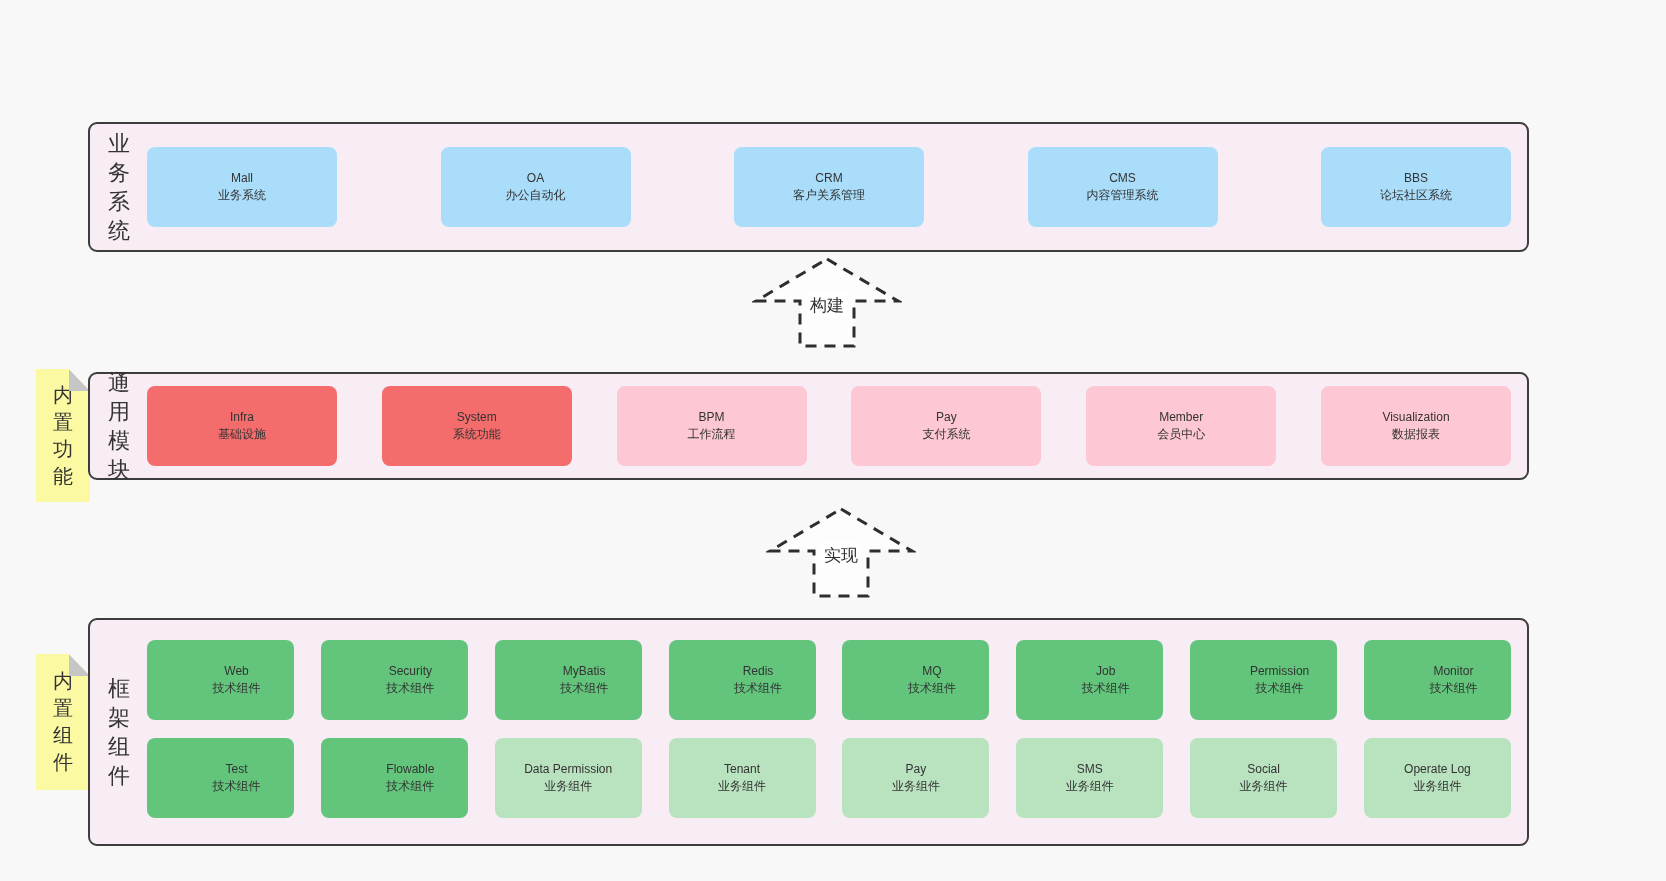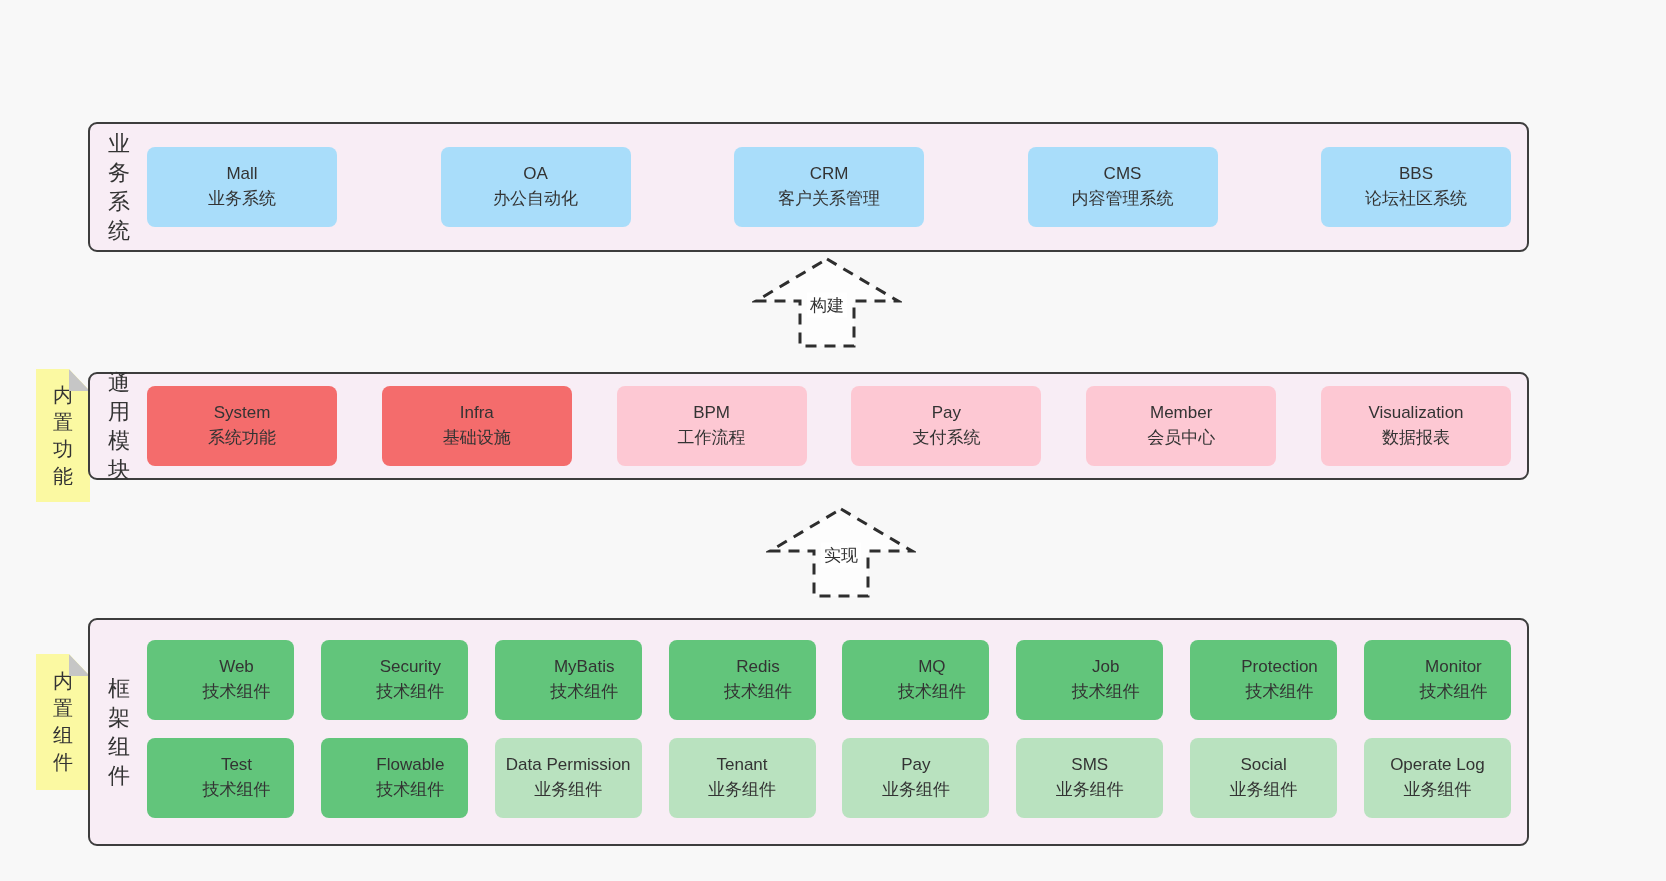--- a/index.html
+++ b/index.html
@@ -13,21 +13,21 @@
 
   
   .box-row{position:absolute;left:57px;right:16px;top:50%;transform:translateY(-50%);
            display:flex;justify-content:space-between;}
   .rows-wrap{position:absolute;left:57px;right:16px;top:20px;bottom:26px;
              display:flex;flex-direction:column;justify-content:space-between;}
   .rows-wrap .box-row{position:static;transform:none;}
 
   .box{width:190px;height:80px;border-radius:8px;display:flex;flex-direction:column;
        align-items:center;justify-content:center;text-align:center;color:#333;
-       font-size:17px;line-height:1.45;padding:0 8px;box-sizing:border-box;}
+       font-size:12px;line-height:1.45;padding:0 8px;box-sizing:border-box;}
   .box.blue{background:#a9ddfa;}
   .box.red{background:#f46c6c;}
   .box.pink{background:#fdc8d3;}
   .box.gdark{background:#62c57b;padding-left:40px;}
   .box.glight{background:#b9e2bf;}
   .cols8 .box{width:147px;}
 
   
   .sticky-tab{position:absolute;left:36px;width:54px;background:#fbf9a2;z-index:1;
               display:flex;align-items:center;justify-content:center;
@@ -82,26 +82,26 @@
 
   <div class="sticky-tab" style="top:369px;height:133px;">
     <span class="fold"></span>
     <span class="tab-text">内置功能</span>
   </div>
 
   <section class="panel" style="top:372px;height:108px;padding-left:24px;">
     <div class="v-label">通用模块</div>
     <div class="box-row">
       <div class="box red">
+          <div>Infra</div>
+          <div>基础设施</div>
+        </div>
+      <div class="box red">
           <div>System</div>
           <div>系统功能</div>
-        </div>
-      <div class="box red">
-          <div>Infra</div>
-          <div>基础设施</div>
         </div>
       <div class="box pink">
           <div>BPM</div>
           <div>工作流程</div>
         </div>
       <div class="box pink">
           <div>Pay</div>
           <div>支付系统</div>
         </div>
       <div class="box pink">
@@ -149,21 +149,21 @@
           </div>
         <div class="box gdark">
             <div>MQ</div>
             <div>技术组件</div>
           </div>
         <div class="box gdark">
             <div>Job</div>
             <div>技术组件</div>
           </div>
         <div class="box gdark">
-            <div>Protection</div>
+            <div>Permission</div>
             <div>技术组件</div>
           </div>
         <div class="box gdark">
             <div>Monitor</div>
             <div>技术组件</div>
           </div>
       </div>
       <div class="box-row cols8">
         <div class="box gdark">
             <div>Test</div>

